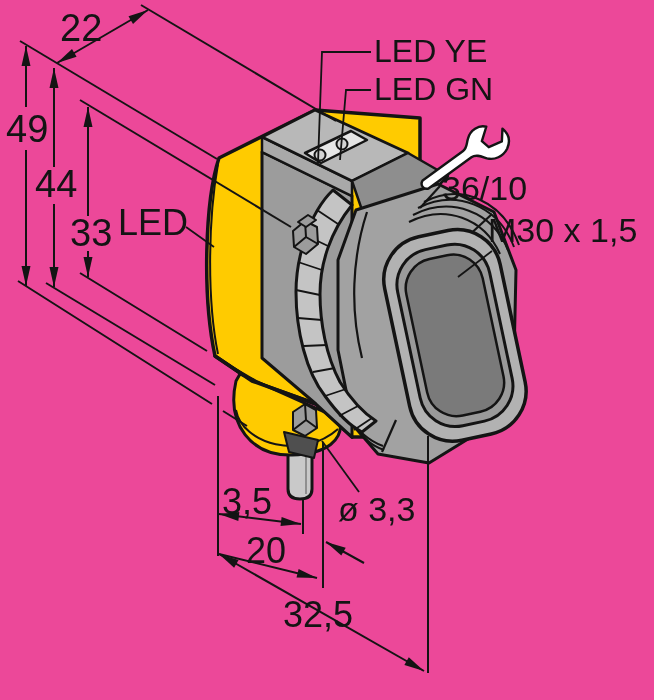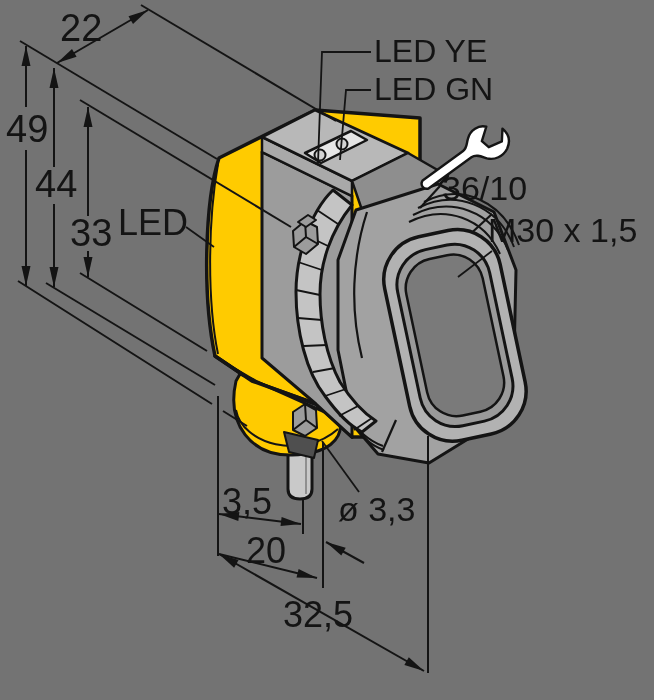--- a/index.html
+++ b/index.html
@@ -1,16 +1,16 @@
 <!DOCTYPE html>
 <html><head>
 <meta charset="utf-8">
 <style>
   html,body{margin:0;padding:0;background:#ffffff;}
-  .page{width:654px;height:700px;position:relative;background:#737373;overflow:hidden;}
+  .page{width:654px;height:700px;position:relative;background:#ec4899;overflow:hidden;}
   svg{display:block;}
   text{font-family:"Liberation Sans","DejaVu Sans",sans-serif;fill:#141414;}
   .dim-text{font-size:38px;}
   .label-text{font-size:32px;}
   .outline{stroke:#141414;stroke-linejoin:round;stroke-linecap:round;fill:none;}
   .thin{stroke:#141414;stroke-width:2;fill:none;}
   .leader{stroke:#141414;stroke-width:1.8;fill:none;}
   .arrow{fill:#141414;stroke:none;}
 </style>
 </head>

